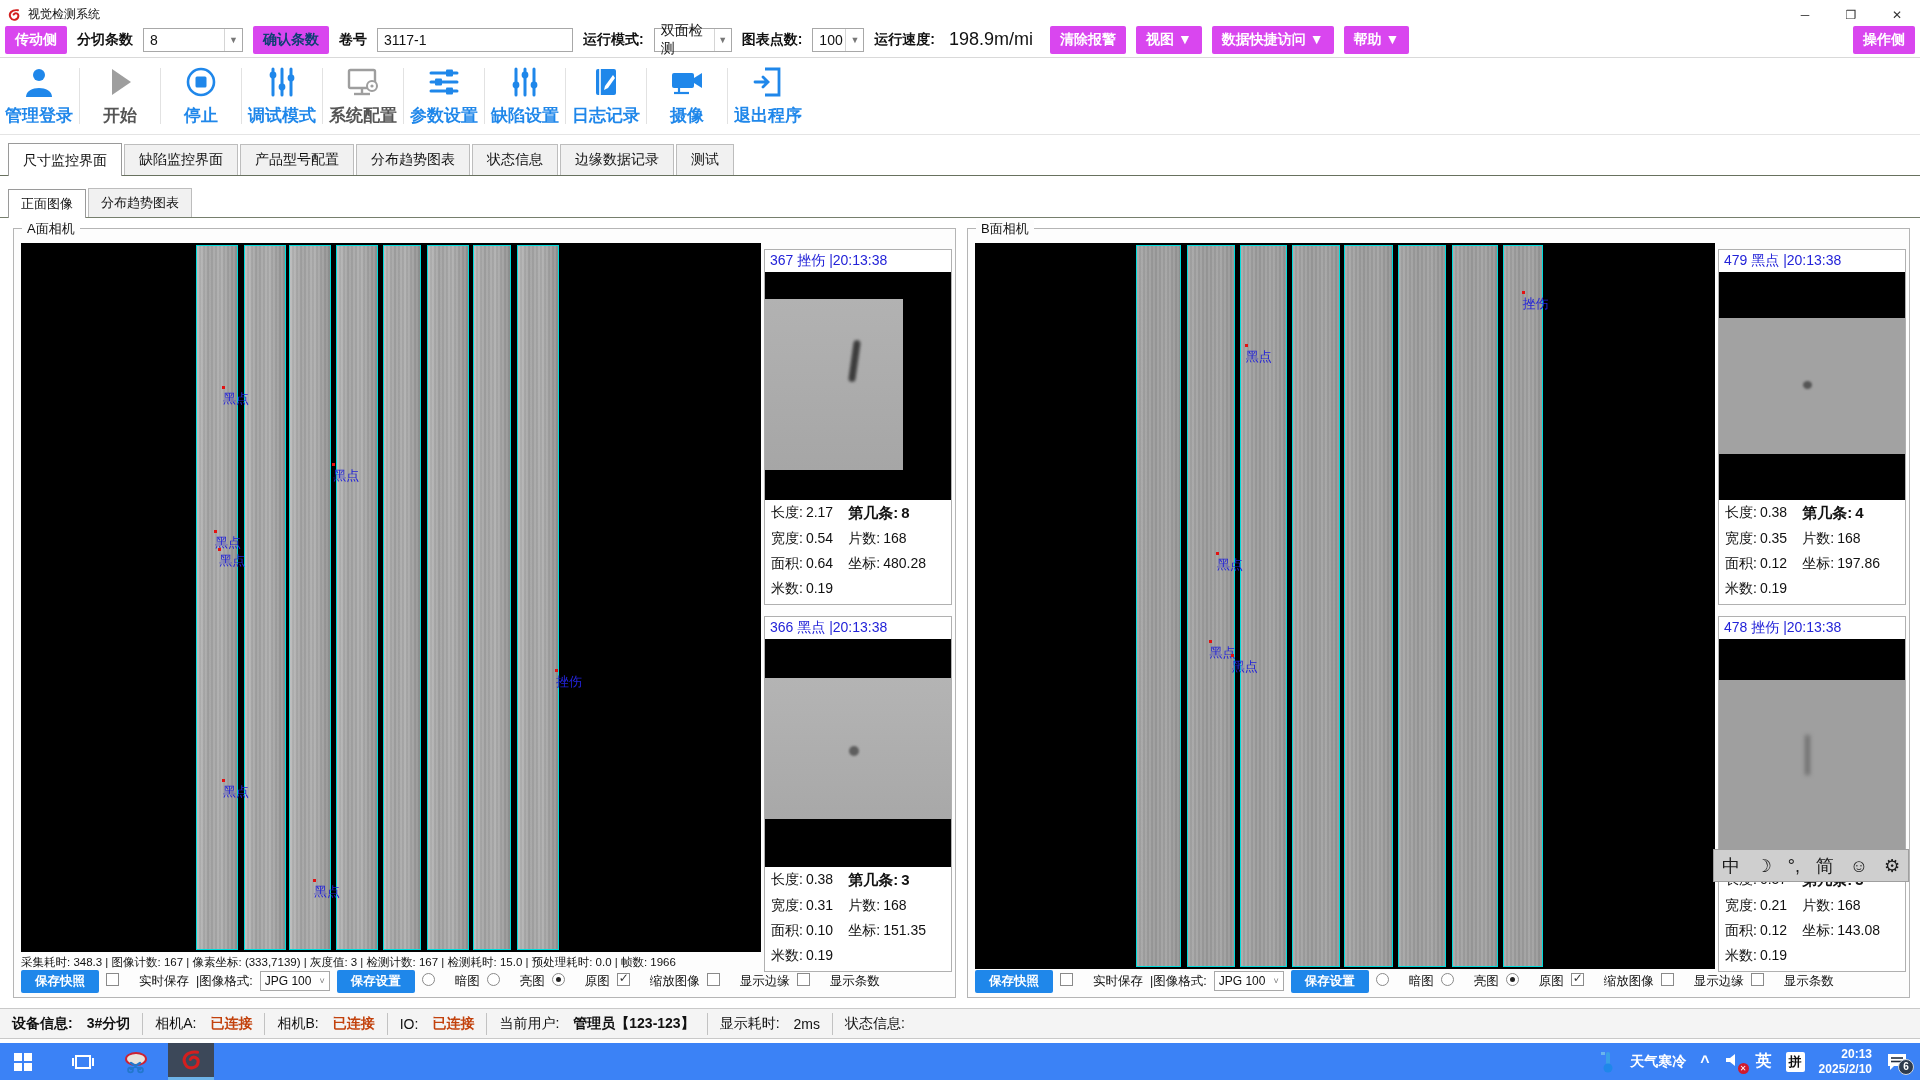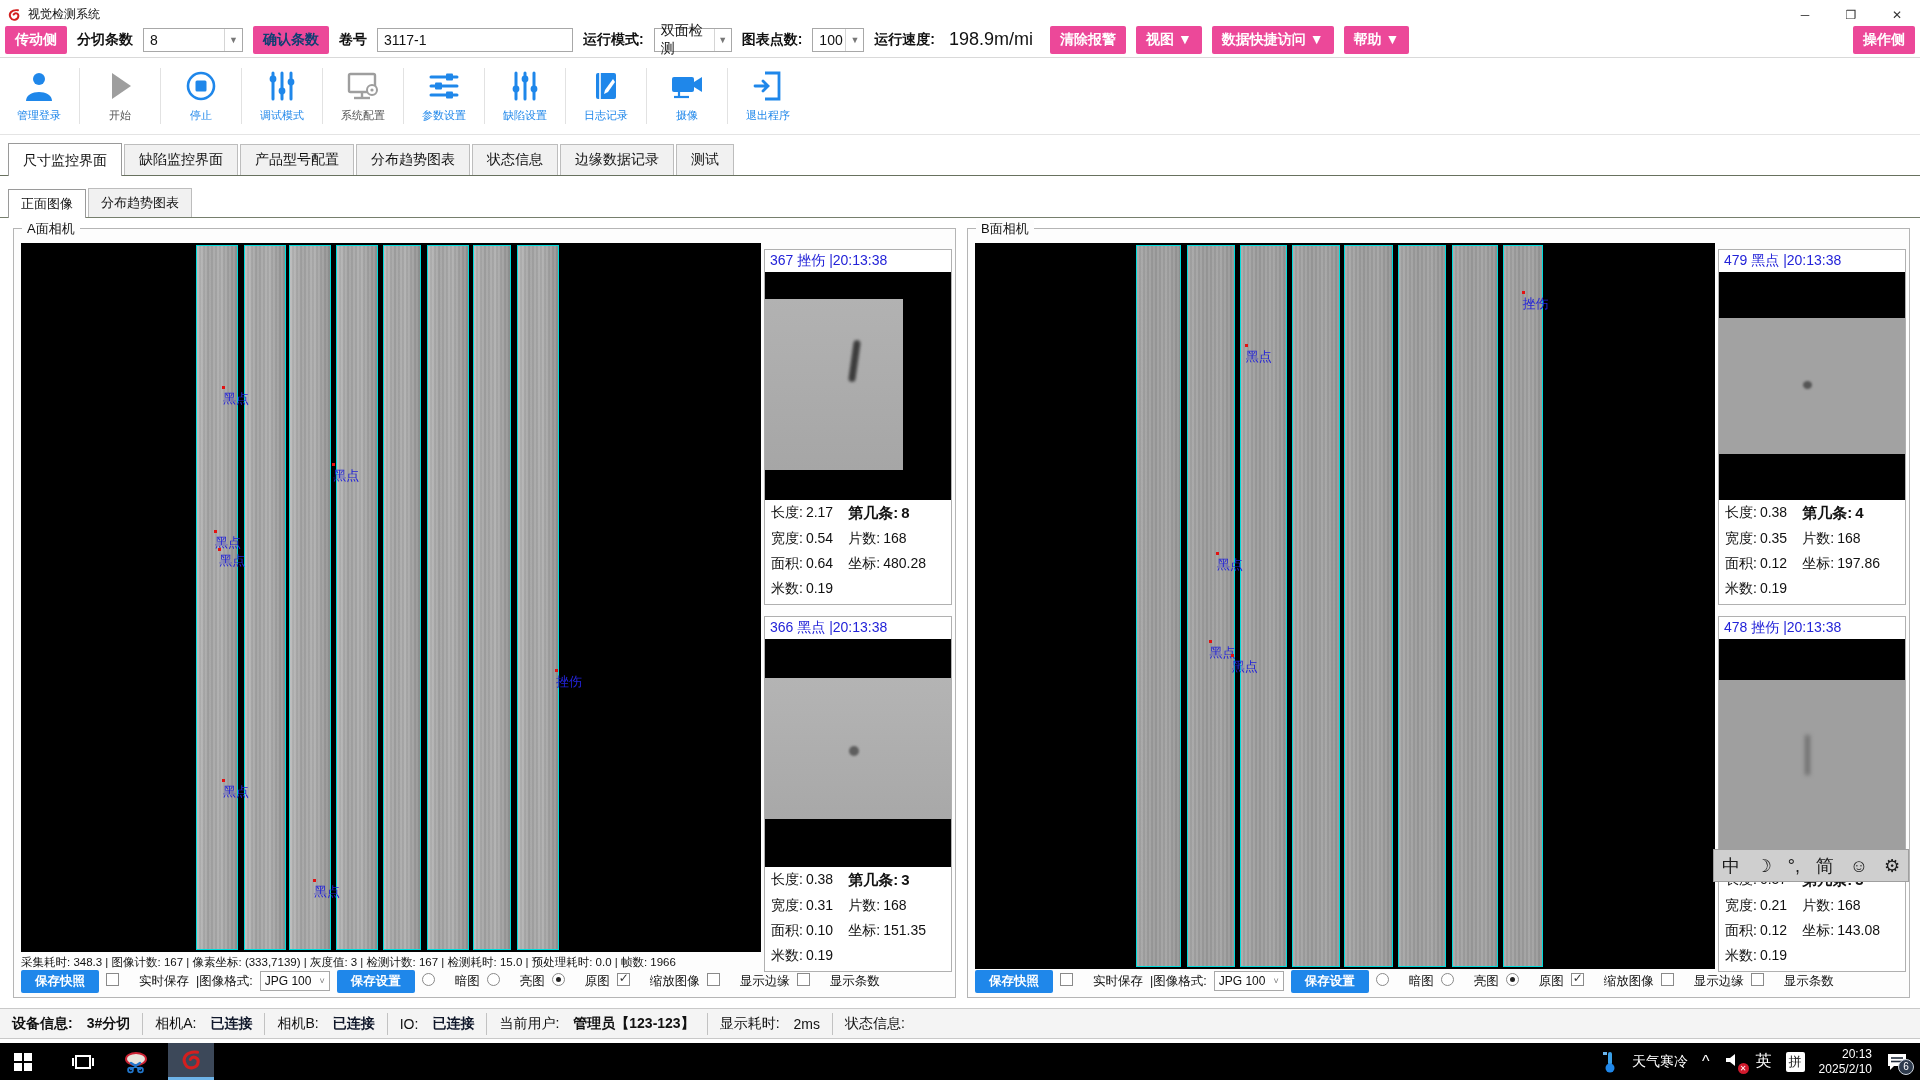--- a/index.html
+++ b/index.html
@@ -8,32 +8,32 @@
 
   
   .titlebar { top:0; height:30px; background:#fff; display:flex; align-items:center; font-size:12px; border-bottom:1px solid #f0f0f0;}
   .titlebar .logo { width:16px; height:16px; margin:0 6px 0 6px; }
   .win-btns { margin-left:auto; display:flex; height:100%; }
   .win-btn { width:46px; height:100%; display:flex; align-items:center; justify-content:center; font-size:12px; color:#333; }
 
   
   .toolbar { top:22px; height:36px; background:#fff; border-bottom:1px solid #d9d9d9; display:flex; align-items:center; gap:10px; padding:0 5px; font-size:14px; }
   .tlabel { font-weight:bold; white-space:nowrap; }
-  .btn-blue { background:#ec4899; color:#fff; font-weight:bold; font-size:14px; padding:5px 10px; border-radius:2px; white-space:nowrap; cursor:default; }
+  .btn-blue { background:#d946ef; color:#fff; font-weight:bold; font-size:14px; padding:5px 10px; border-radius:2px; white-space:nowrap; cursor:default; }
   .btn-confirm { color:#0d3f72; }
   .combo { background:#fff; border:1px solid #a8a8a8; height:24px; display:flex; align-items:center; padding-left:6px; font-size:14px; position:relative; }
   .combo .arrow { margin-left:auto; width:18px; height:100%; border-left:1px solid #d5d5d5; display:flex; align-items:center; justify-content:center; color:#777; font-size:9px; }
   .tinput { background:#fff; border:1px solid #a8a8a8; height:24px; padding:0 6px; font-size:14px; display:flex; align-items:center; }
   .speed-val { font-size:18px; padding:0 4px; min-width:95px; }
   .spacer-r { margin-left:auto; }
 
   
   .iconbar { top:58px; height:77px; background:#fff; border-bottom:1px solid #e4e4e4; display:flex; align-items:center; padding-left:4px; }
   .icon-item { width:70px; display:flex; flex-direction:column; align-items:center; gap:5px; }
-  .icon-item .lbl { font-size:11px; color:#1f87ea; white-space:nowrap; }
+  .icon-item .lbl { font-size:17px; color:#1f87ea; white-space:nowrap;font-weight:bold; }
   .icon-item.disabled .lbl { color:#555; }
   .icon-sep { width:1px; height:56px; background:#e2e2e2; margin:0 5px; }
   .icon-item svg { display:block; }
 
   
   .tabbar { top:142px; height:34px; display:flex; align-items:flex-end; padding-left:8px; border-bottom:1px solid #68715f; background:#fff; }
   .tab { border:1px solid #bdbdbd; border-bottom:none; background:#f1f1f1; padding:6px 14px; font-size:14px; margin-right:2px; white-space:nowrap; }
   .tab.active { background:#fff; font-weight:normal; padding-top:8px; position:relative; top:1px; border-color:#9a9a9a; }
   .subtabbar { top:186px; height:32px; display:flex; align-items:flex-end; padding-left:8px; border-bottom:1px solid #767f6d; background:#fff; }
   .subtab { border:1px solid #bdbdbd; border-bottom:none; background:#f1f1f1; padding:5px 12px; font-size:13px; margin-right:2px; white-space:nowrap; }
@@ -85,25 +85,25 @@
   .stat .sv { margin-left:3px; }
   .stat.big { font-weight:bold; font-size:15px; }
 
   .ime-bar { position:absolute; left:745px; top:620px; width:196px; height:33px; background:#cfcfcf; border:1px solid #9f9f9f; display:flex; align-items:center; justify-content:space-around; font-size:18px; color:#1c1c1c; z-index:5; }
   .ime-bar span { line-height:1; }
 
   
   .statusbar { top:1008px; height:31px; background:#f4f4f4; border-top:1px solid #c9c9c9; border-bottom:1px solid #c9c9c9; display:flex; align-items:center; font-size:14px; }
   .seg { padding:0 12px; border-right:1px solid #c2c2c2; height:22px; display:flex; align-items:center; gap:14px; white-space:nowrap; }
   .seg:last-child { border-right:none; }
-  .seg .v.green { color:#0f172a; font-weight:bold;font-family:Liberation Mono, monospace; }
+  .seg .v.green { color:#c2410c; font-weight:bold;font-family:Liberation Mono, monospace; }
   .seg.bold, .seg .v.bold { font-weight:bold; }
 
   
-  .taskbar { top:1043px; height:37px; background:#000000; display:flex; align-items:stretch; color:#fff; }
+  .taskbar { top:1043px; height:37px; background:#3b82f6; display:flex; align-items:stretch; color:#fff;font-weight:bold; }
   .tb-item { width:46px; display:flex; align-items:center; justify-content:center; }
   .tb-app.active { background:#3c4859; border-bottom:3px solid #6db3e8; }
   .start-grid { display:grid; grid-template-columns:8px 8px; grid-template-rows:8px 8px; gap:2px; }
   .start-grid i { background:#fff; }
   .taskview { width:16px; height:14px; border:2px solid #fff; position:relative; }
   .taskview::before { content:''; position:absolute; left:-5px; top:1px; width:2px; height:8px; background:#fff; }
   .taskview::after { content:''; position:absolute; right:-5px; top:1px; width:2px; height:8px; background:#fff; }
   .tray { margin-left:auto; display:flex; align-items:center; gap:14px; padding-right:10px; font-size:14px; }
   .tray .txt { white-space:nowrap; }
   .clock { text-align:right; font-size:12px; line-height:1.25; }

